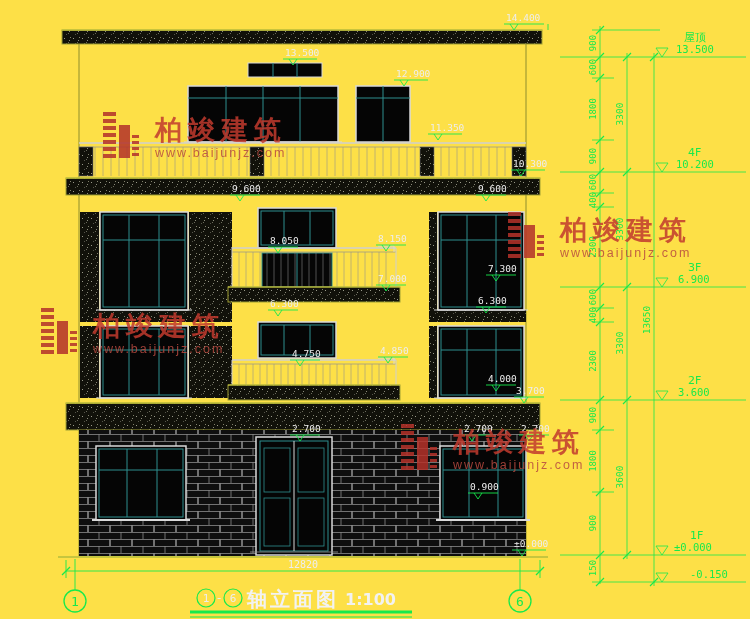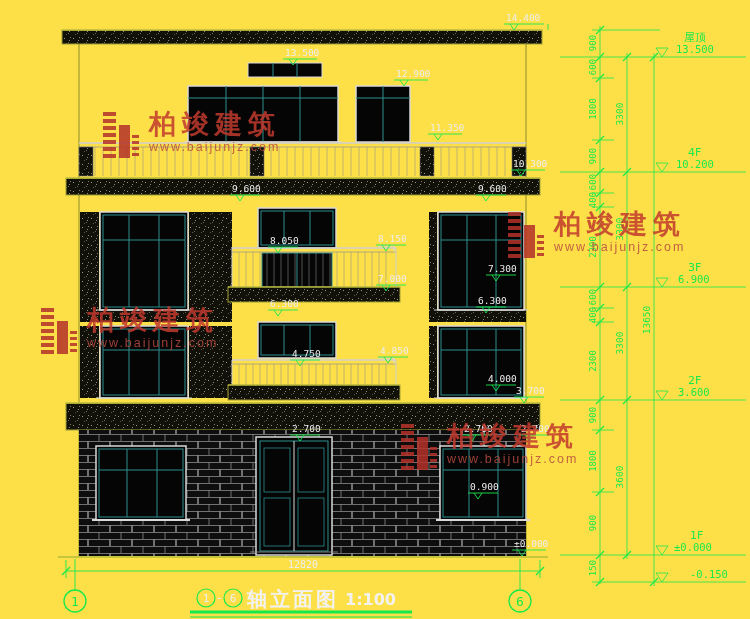--- a/index.html
+++ b/index.html
@@ -7,21 +7,21 @@
          font-family:"DejaVu Sans",sans-serif;}
   .stage svg{position:absolute;left:0;top:0;}
   
   .tw{fill:#ededed;font:9.5px "DejaVu Sans Mono",monospace;}
   .twb{fill:#f2f2f2;font-weight:bold;font-family:"DejaVu Sans",sans-serif;}
   .tg{fill:#17e94c;font:9px "DejaVu Sans Mono",monospace;text-anchor:middle;}
   .tg2{fill:#17e94c;font:9.5px "DejaVu Sans Mono",monospace;text-anchor:middle;}
   .tgf{fill:#17e94c;font:10.5px "DejaVu Sans Mono",monospace;}
   .tgc{fill:#17e94c;font:11px "DejaVu Sans",sans-serif;}
   
-  .wm{position:absolute;display:flex;align-items:flex-start;gap:9px;opacity:.85;pointer-events:none;}
+  .wm{position:absolute;display:flex;align-items:flex-end;gap:15px;opacity:.85;pointer-events:none;}
   .wm-logo{position:relative;width:40px;height:50px;flex:0 0 auto;}
   .wm-logo .b1{position:absolute;left:3px;bottom:2px;width:13px;height:46px;
     background:repeating-linear-gradient(180deg,#b4322a 0 4px,rgba(0,0,0,0) 4px 7px);}
   .wm-logo .b2{position:absolute;left:19px;bottom:2px;width:11px;height:33px;background:#b4322a;}
   .wm-logo .b3{position:absolute;left:32px;bottom:2px;width:7px;height:23px;
     background:repeating-linear-gradient(180deg,#b4322a 0 3px,rgba(0,0,0,0) 3px 6px);}
   .wm-brand{color:#c23a2e;font-size:27px;font-weight:bold;letter-spacing:6px;line-height:1.05;
     font-family:"DejaVu Sans",sans-serif;}
   .wm-url{color:#b84a40;font-size:12.5px;letter-spacing:2px;margin-top:2px;
     font-family:Liberation Sans, sans-serif;}

